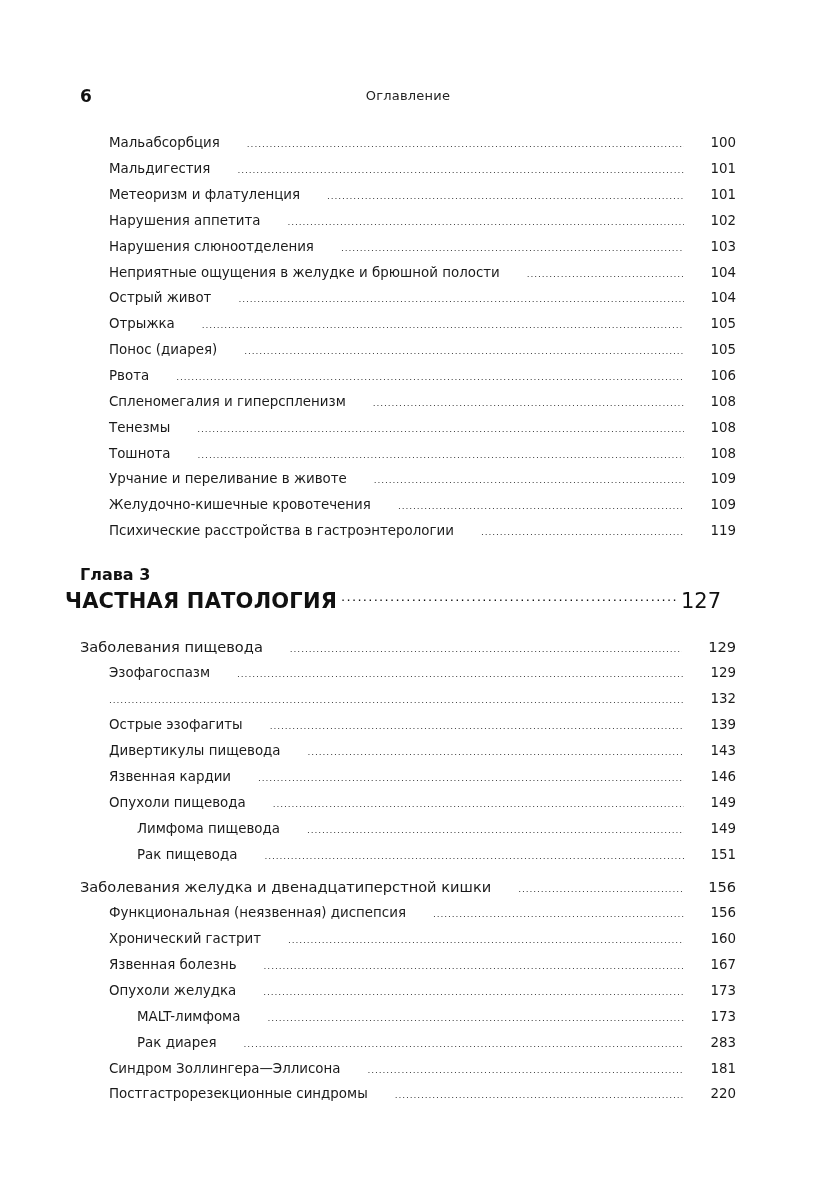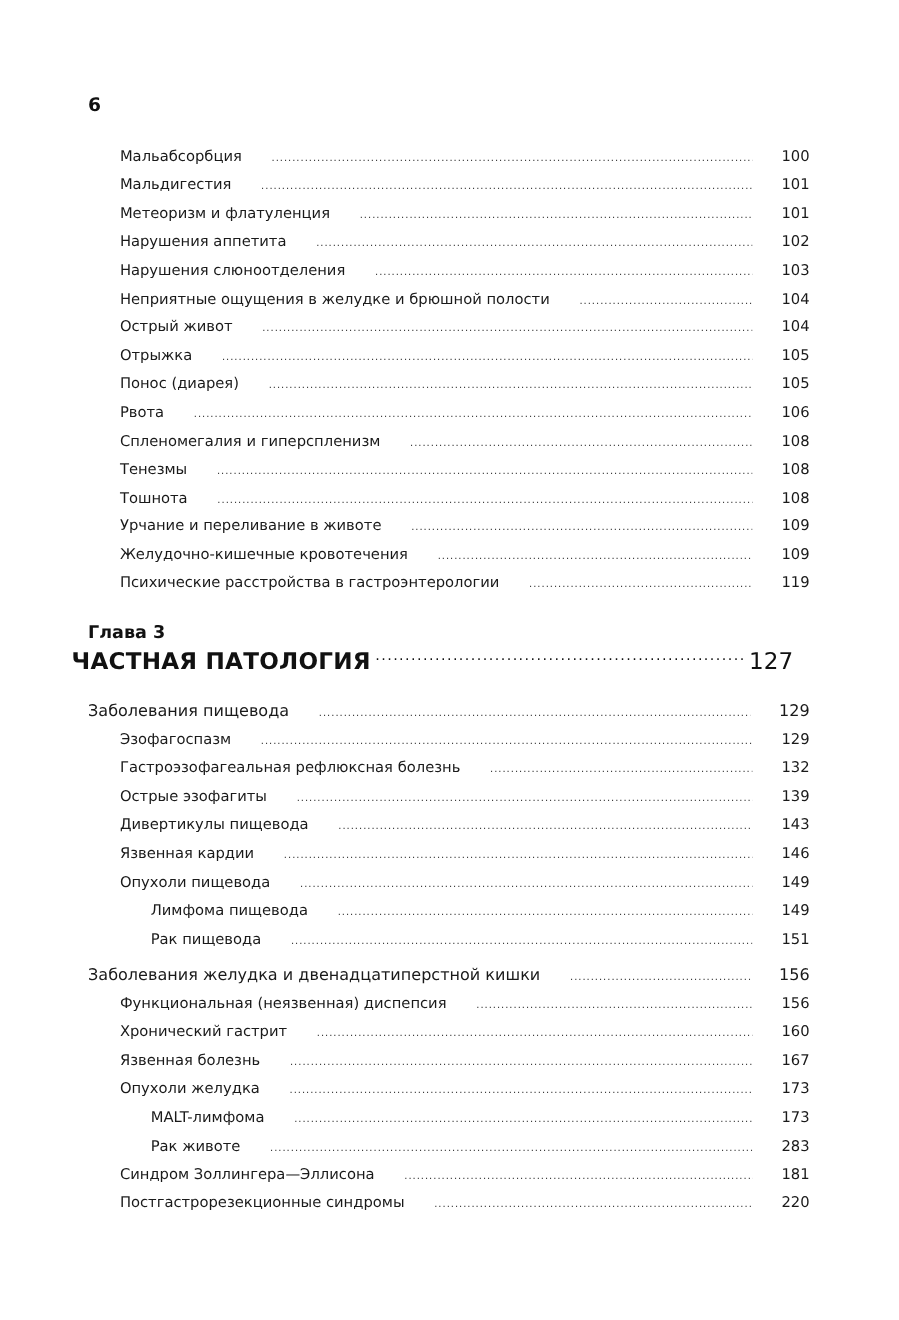--- a/index.html
+++ b/index.html
@@ -48,20 +48,21 @@
   .chapter-title .leader::before {
     content: "..........................................................................................................................................................";
   }
   .chapter-title .page { flex: 0 0 auto; padding-left: 2px; font-weight: normal; }
 </style>
 </head>
 <body>
 
 <div class="running-head">
   <span class="page-number">6</span>
+  <span class="running-title">Оглавление</span>
 </div>
 
 <div class="toc-line lvl2" style="top:134px">
     <span class="label">Мальабсорбция</span>
     <span class="leader"></span>
     <span class="page">100</span>
   </div>
 <div class="toc-line lvl2" style="top:160px">
     <span class="label">Мальдигестия</span>
     <span class="leader"></span>
@@ -149,21 +150,20 @@
     <span class="label">Заболевания пищевода</span>
     <span class="leader"></span>
     <span class="page">129</span>
   </div>
 <div class="toc-line lvl2" style="top:664px">
     <span class="label">Эзофагоспазм</span>
     <span class="leader"></span>
     <span class="page">129</span>
   </div>
 <div class="toc-line lvl2" style="top:690px">
-    <span class="label">Гастроэзофагеальная рефлюксная болезнь</span>
     <span class="leader"></span>
     <span class="page">132</span>
   </div>
 <div class="toc-line lvl2" style="top:716px">
     <span class="label">Острые эзофагиты</span>
     <span class="leader"></span>
     <span class="page">139</span>
   </div>
 <div class="toc-line lvl2" style="top:742px">
     <span class="label">Дивертикулы пищевода</span>
@@ -215,21 +215,21 @@
     <span class="label">Опухоли желудка</span>
     <span class="leader"></span>
     <span class="page">173</span>
   </div>
 <div class="toc-line lvl3" style="top:1008px">
     <span class="label">MALT-лимфома</span>
     <span class="leader"></span>
     <span class="page">173</span>
   </div>
 <div class="toc-line lvl3" style="top:1034px">
-    <span class="label">Рак животе</span>
+    <span class="label">Рак диарея</span>
     <span class="leader"></span>
     <span class="page">283</span>
   </div>
 <div class="toc-line lvl2" style="top:1060px">
     <span class="label">Синдром Золлингера—Эллисона</span>
     <span class="leader"></span>
     <span class="page">181</span>
   </div>
 <div class="toc-line lvl2" style="top:1085px">
     <span class="label">Постгастрорезекционные синдромы</span>

